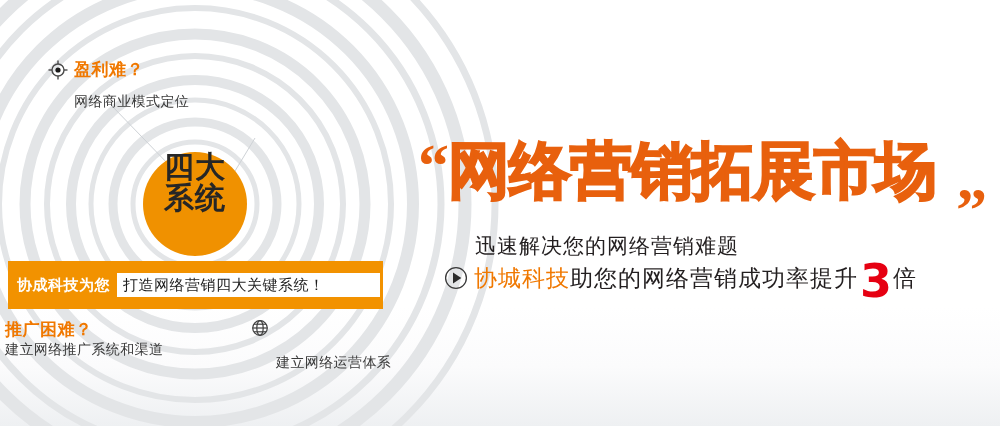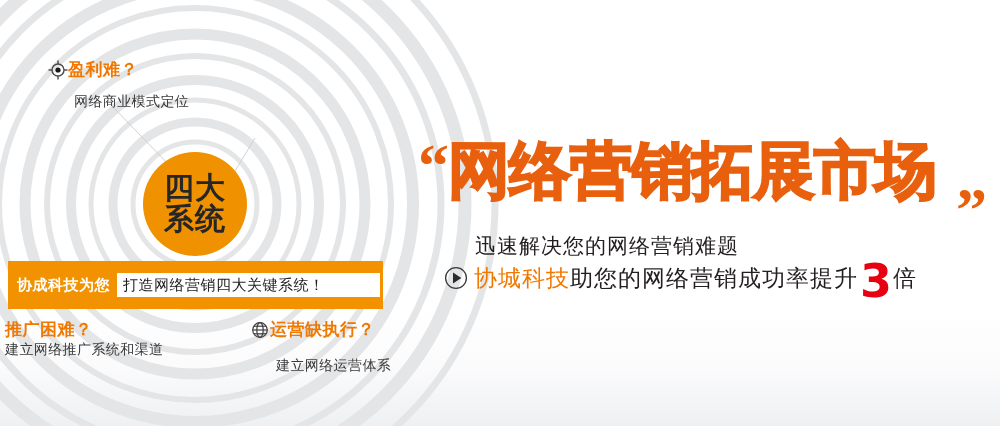--- a/index.html
+++ b/index.html
@@ -52,38 +52,38 @@
   }
   .center-badge .badge-text {
     position: absolute;
     left: 0;
     top: 0;
     width: 104px;
     height: 104px;
     display: flex;
     flex-direction: column;
     align-items: center;
-    justify-content: center;
     color: #262626;
     font-weight: bold;
     font-size: 30px;
     line-height: 1.02;
     letter-spacing: 1px;
     font-family: "DejaVu Sans", "Liberation Sans", sans-serif;
   }
 
   
   .callout {
     position: absolute;
     z-index: 7;
     white-space: nowrap;
   }
   .callout .c-head {
     display: flex;
     align-items: center;
+    gap: 6px;
   }
   .callout .c-title {
     color: #F07800;
     font-size: 17px;
     font-weight: bold;
     letter-spacing: 0.5px;
     font-family: "DejaVu Sans", "Liberation Sans", sans-serif;
   }
   .callout .c-sub {
     color: #3a3a3a;
@@ -300,21 +300,20 @@
     <div class="c-head">
       <svg class="icon-box" viewBox="0 0 20 20" xmlns="http://www.w3.org/2000/svg">
         <g fill="none" stroke="#3f3f3f" stroke-width="1.2">
           <circle cx="10" cy="10" r="7.3"></circle>
           <ellipse cx="10" cy="10" rx="3.2" ry="7.3"></ellipse>
           <line x1="2.7" y1="10" x2="17.3" y2="10"></line>
           <line x1="3.9" y1="6.2" x2="16.1" y2="6.2"></line>
           <line x1="3.9" y1="13.8" x2="16.1" y2="13.8"></line>
         </g>
       </svg>
-      <span class="c-title">运营缺执行？</span>
     </div>
     <div class="c-sub">建立网络运营体系</div>
   </div>
 
   <div class="strap">
     <span class="strap-left">协成科技为您</span>
     <span class="strap-right">打造网络营销四大关键系统！</span>
   </div>
 
   <div class="headline-wrap">

